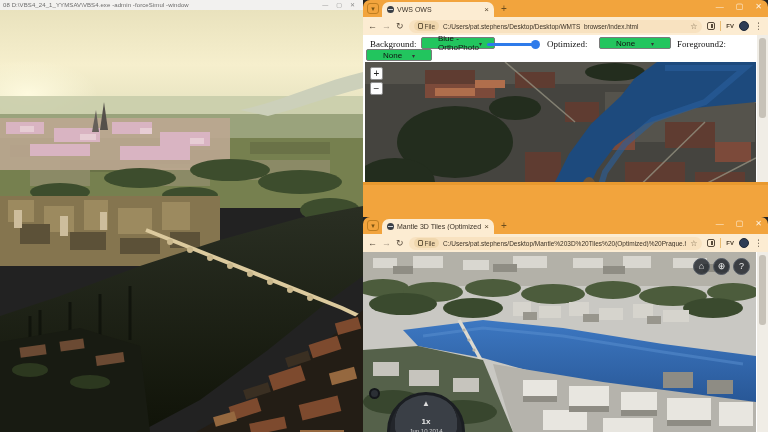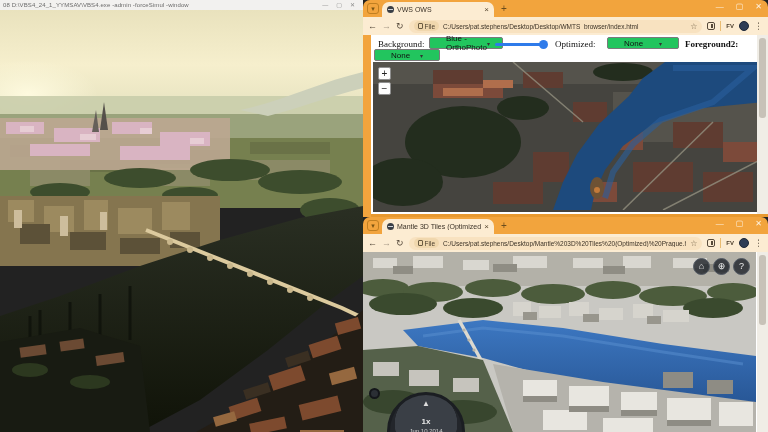--- a/index.html
+++ b/index.html
@@ -42,21 +42,21 @@
   .star { font-size:8px; color:#6b5b41; flex:0 0 auto; }
   .tb-right { display:flex; align-items:center; gap:5px; flex:0 0 auto; }
   .panel-ic { width:8px; height:8px; border:1px solid #55493a; border-radius:2px; position:relative; }
   .panel-ic:after { content:""; position:absolute; right:1px; top:1px; bottom:1px; width:2px; background:#55493a; }
   .sep { width:1px; height:10px; background:#e4b category:none; background:#e9bc72; }
   .ext-badge { font-size:6px; color:#4a3d2b; font-weight:bold; }
   .avatar { width:10px; height:10px; border-radius:50%; background:#2e3d55; border:1px solid #1d2737; }
   .kebab { font-size:9px; color:#55493a; }
 
   .content { position:relative; background:#fff; overflow:hidden; }
-  #content-top { height:182px; border-bottom:3px solid #e8992f;margin-left:8px; }
+  #content-top { height:150px; border-bottom:3px solid #e8992f; }
   #content-bottom { height:180px; }
 
   
   .ctl { position:absolute; font-family:"Liberation Serif", serif; font-size:9px; color:#111; }
   select.ctl, .select { position:absolute; height:12px; font-family:Liberation Sans, sans-serif; font-size:8px;
     color:#111; background:#22c55e; border:1px solid #7a7a7a; border-radius:2px; display:flex; align-items:center;
     justify-content:space-between; padding:0 16px; }
   .select .arr { font-size:6px; color:#333; }
   .slider-track { position:absolute; height:3px; background:#2f7bea; border-radius:2px; }
   .slider-thumb { position:absolute; width:9px; height:9px; border-radius:50%; background:#2f7bea; }
@@ -276,21 +276,21 @@
         <span>Blue - OrthoPhoto</span>
           <span class="arr">▾</span>
       </span>
       <span class="slider-track" style="left:124px;top:8px;width:52px;"></span>
       <span class="slider-thumb" style="left:168px;top:5px;"></span>
       <span class="ctl" style="left:184px;top:4px;">Optimized:</span>
       <span class="select" style="left:236px;top:2px;width:72px;">
         <span>None</span>
           <span class="arr">▾</span>
       </span>
-      <span class="ctl" style="left:314px;top:4px;font-weight:bold;">Foreground2:</span>
+      <span class="ctl" style="left:314px;top:4px;">Foreground2:</span>
       <span class="select" style="left:3px;top:14px;width:66px;">
         <span>None</span>
           <span class="arr">▾</span>
       </span>
 
       <div class="map-wrap">
         <svg viewBox="0 0 391 148" width="391" height="148" preserveAspectRatio="none">
           <rect width="391" height="148" fill="#45443f"></rect>
           <g fill="#55534c">
               <rect x="0" y="0" width="391" height="22"></rect>

